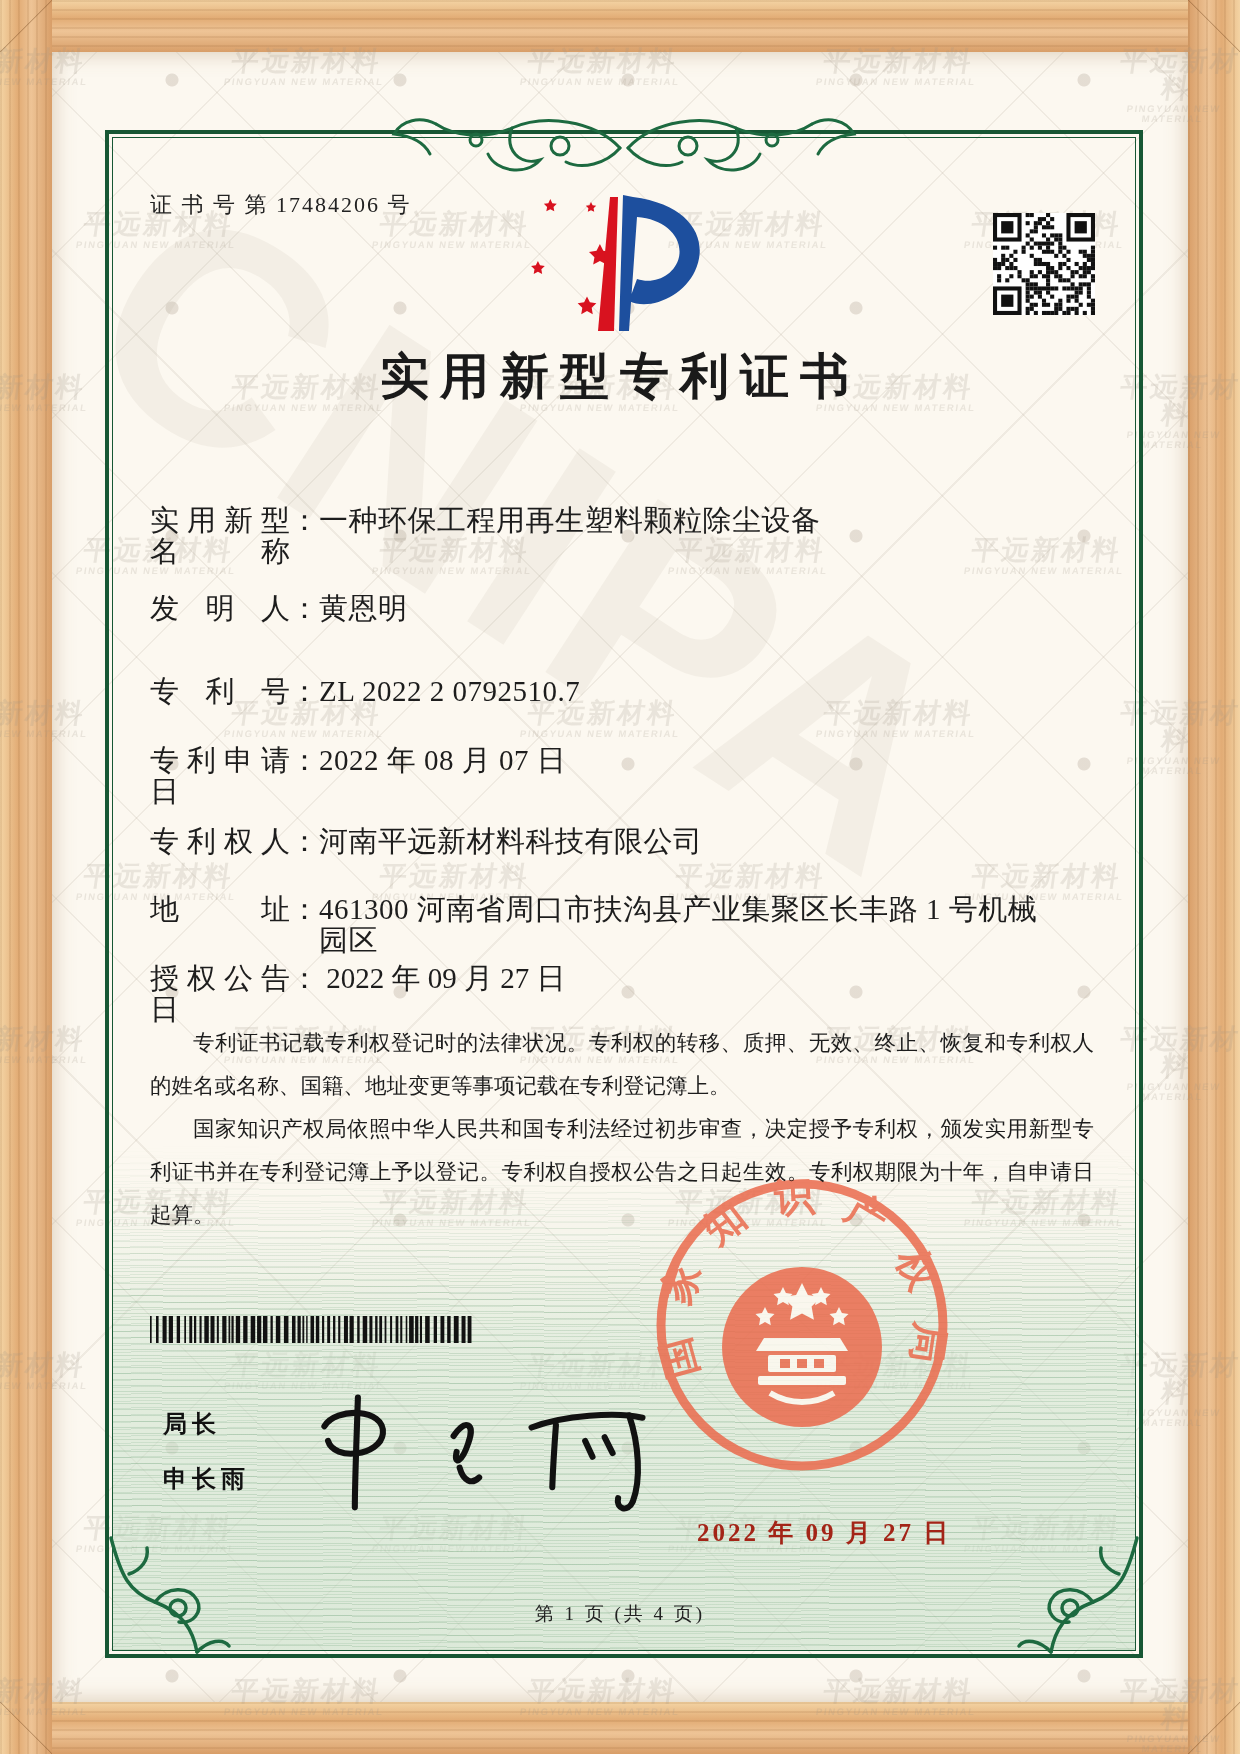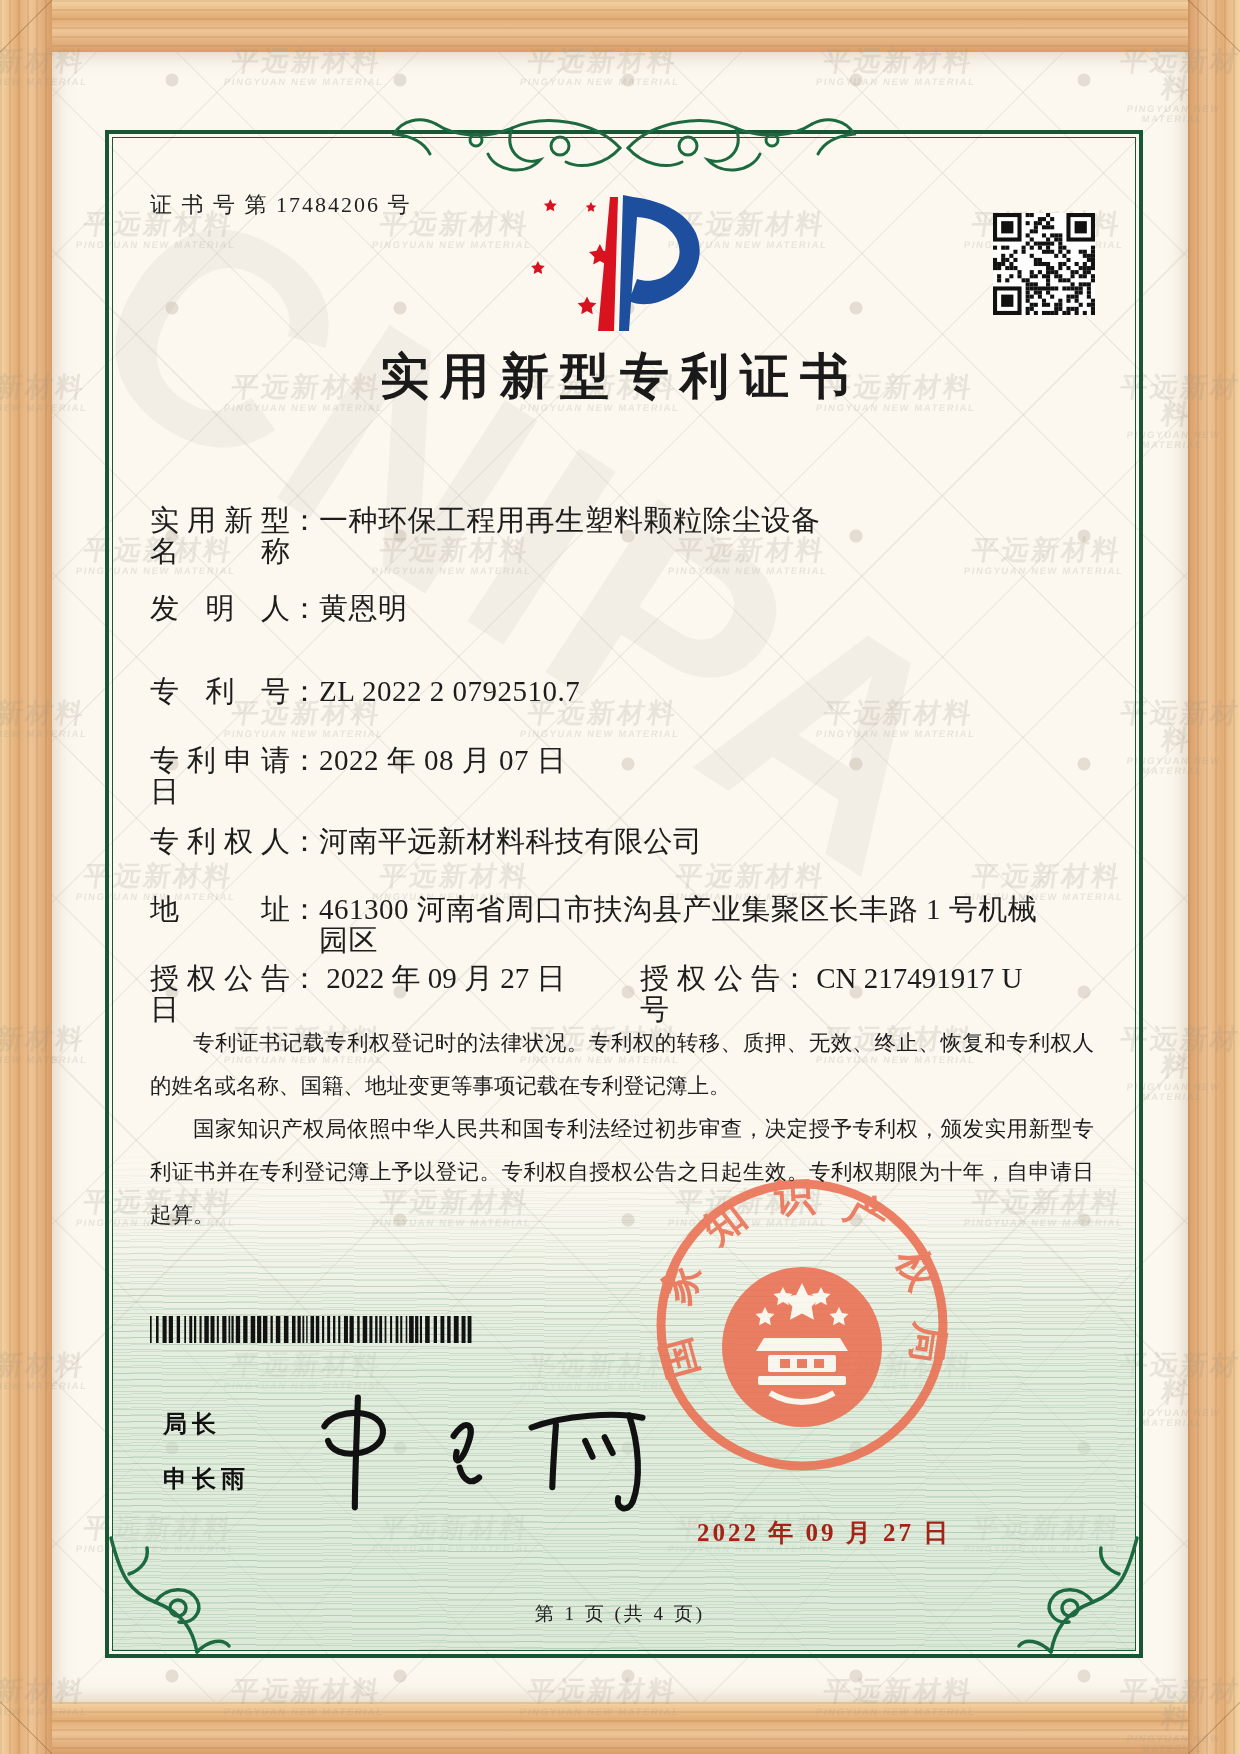--- a/index.html
+++ b/index.html
@@ -436,24 +436,20 @@
       <div class="frow" style="top: 745px;"><span class="flabel">专利申请日</span><span class="fcolon">：</span><span class="fvalue">2022 年 08 月 07 日</span></div>
       <div class="frow" style="top: 826px;"><span class="flabel">专利权人</span><span class="fcolon">：</span><span class="fvalue">河南平远新材料科技有限公司</span></div>
       <div class="frow" style="top: 894px;"><span class="flabel">地址</span><span class="fcolon">：</span><span class="fvalue">461300 河南省周口市扶沟县产业集聚区长丰路 1 号机械园区</span></div>
     </div>
 
   <div class="frow" id="grant-row" style="top:963px;">
     <span>
       <span class="flabel">授权公告日</span><span class="fcolon">：</span>
       <span>2022 年 09 月 27 日</span>
     </span>
-    <span class="fgroup2">
-      <span class="flabel">授权公告号</span><span class="fcolon">：</span>
-      <span>CN 217491917 U</span>
-    </span>
   </div>
 
   <div class="paras" id="paras">
       <p>专利证书记载专利权登记时的法律状况。专利权的转移、质押、无效、终止、恢复和专利权人的姓名或名称、国籍、地址变更等事项记载在专利登记簿上。</p>
       <p>国家知识产权局依照中华人民共和国专利法经过初步审查，决定授予专利权，颁发实用新型专利证书并在专利登记簿上予以登记。专利权自授权公告之日起生效。专利权期限为十年，自申请日起算。</p>
     </div>
 
   <svg class="barcode" id="barcode" viewBox="0 0 322 27" preserveAspectRatio="none">
       <rect x="0" y="0" width="1.671267167571932" height="27" fill="#111"></rect>
       <rect x="6.0136524685658514" y="0" width="2.5722677094861863" height="27" fill="#111"></rect>

